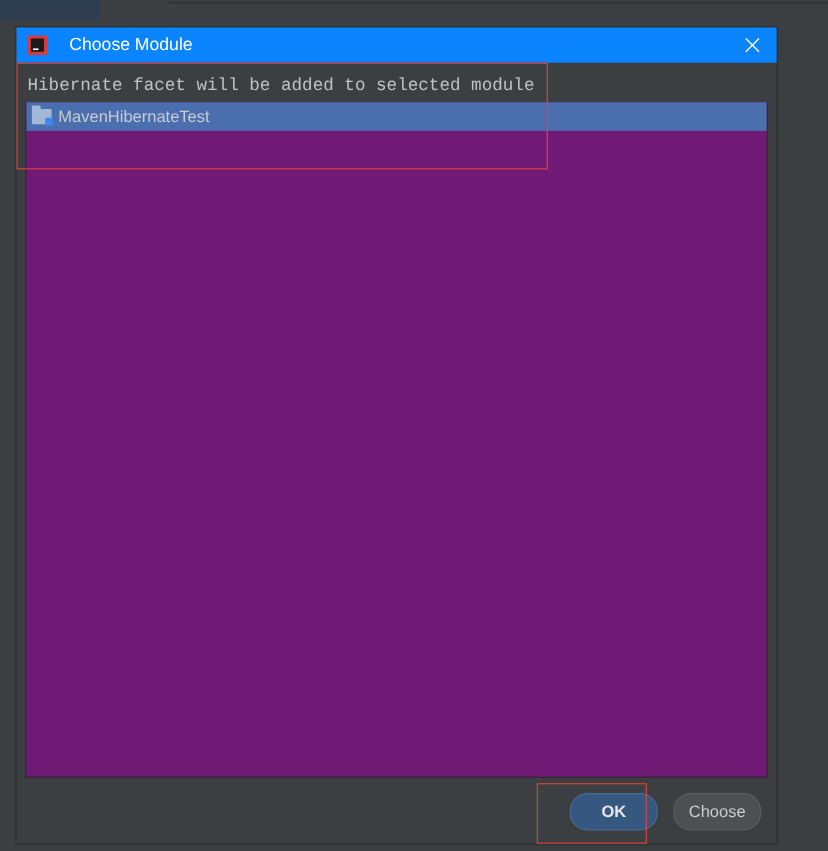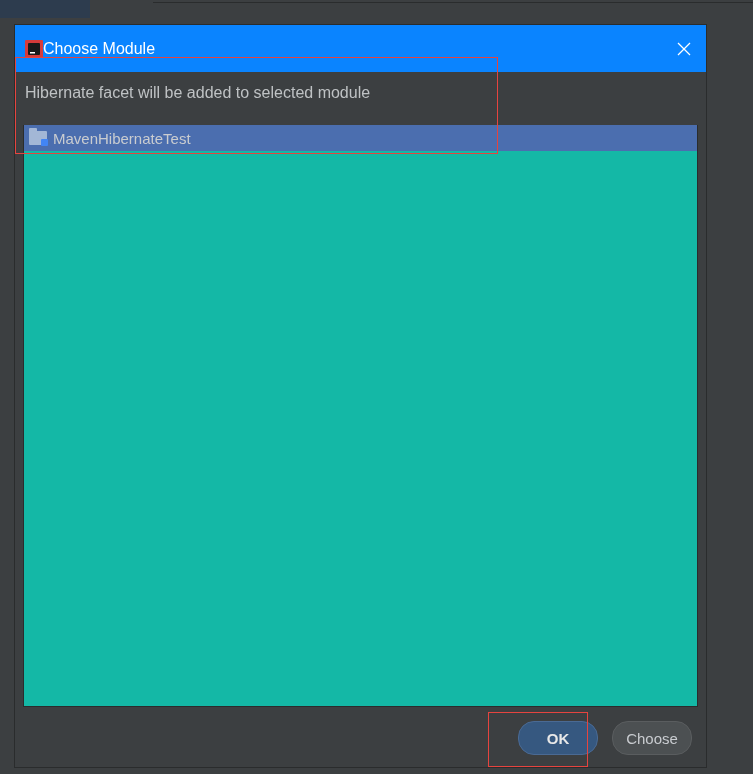--- a/index.html
+++ b/index.html
@@ -36,26 +36,26 @@
       top: 24px;
       left: 14px;
       width: 693px;
       height: 744px;
       background: #3c3f41;
       border: 1px solid #2a2c2d;
       display: flex;
       flex-direction: column;
     }
     .titlebar {
-      height: 47px;
+      height: 32px;
       background: #0a84ff;
       display: flex;
       align-items: center;
       padding: 6px 10px;
-      gap: 0;
+      gap: 20px;
     }
     .app-icon {
       width: 18px;
       height: 18px;
       flex-shrink: 0;
       display: flex;
       align-items: center;
       justify-content: center;
     }
     .title-text {
@@ -75,25 +75,26 @@
     }
     .dialog-body {
       flex: 1;
       display: flex;
       flex-direction: column;
       padding: 8px 8px 12px 8px;
     }
     .info-label {
       color: #bfc2c4;
       font-size: 16px;
-      padding: 4px 2px 23px 2px;
+      padding: 4px 2px 6px 2px;
+      font-family: Liberation Mono, monospace;
     }
     .list-area {
       flex: 1;
-      background: #14b8a6;
+      background: #701a75;
       border: 1px solid #2a2c2d;
       border-top: none;
     }
     .list-item {
       height: 26px;
       background: #4b6eaf;
       display: flex;
       align-items: center;
       padding: 0 5px;
       gap: 6px;

